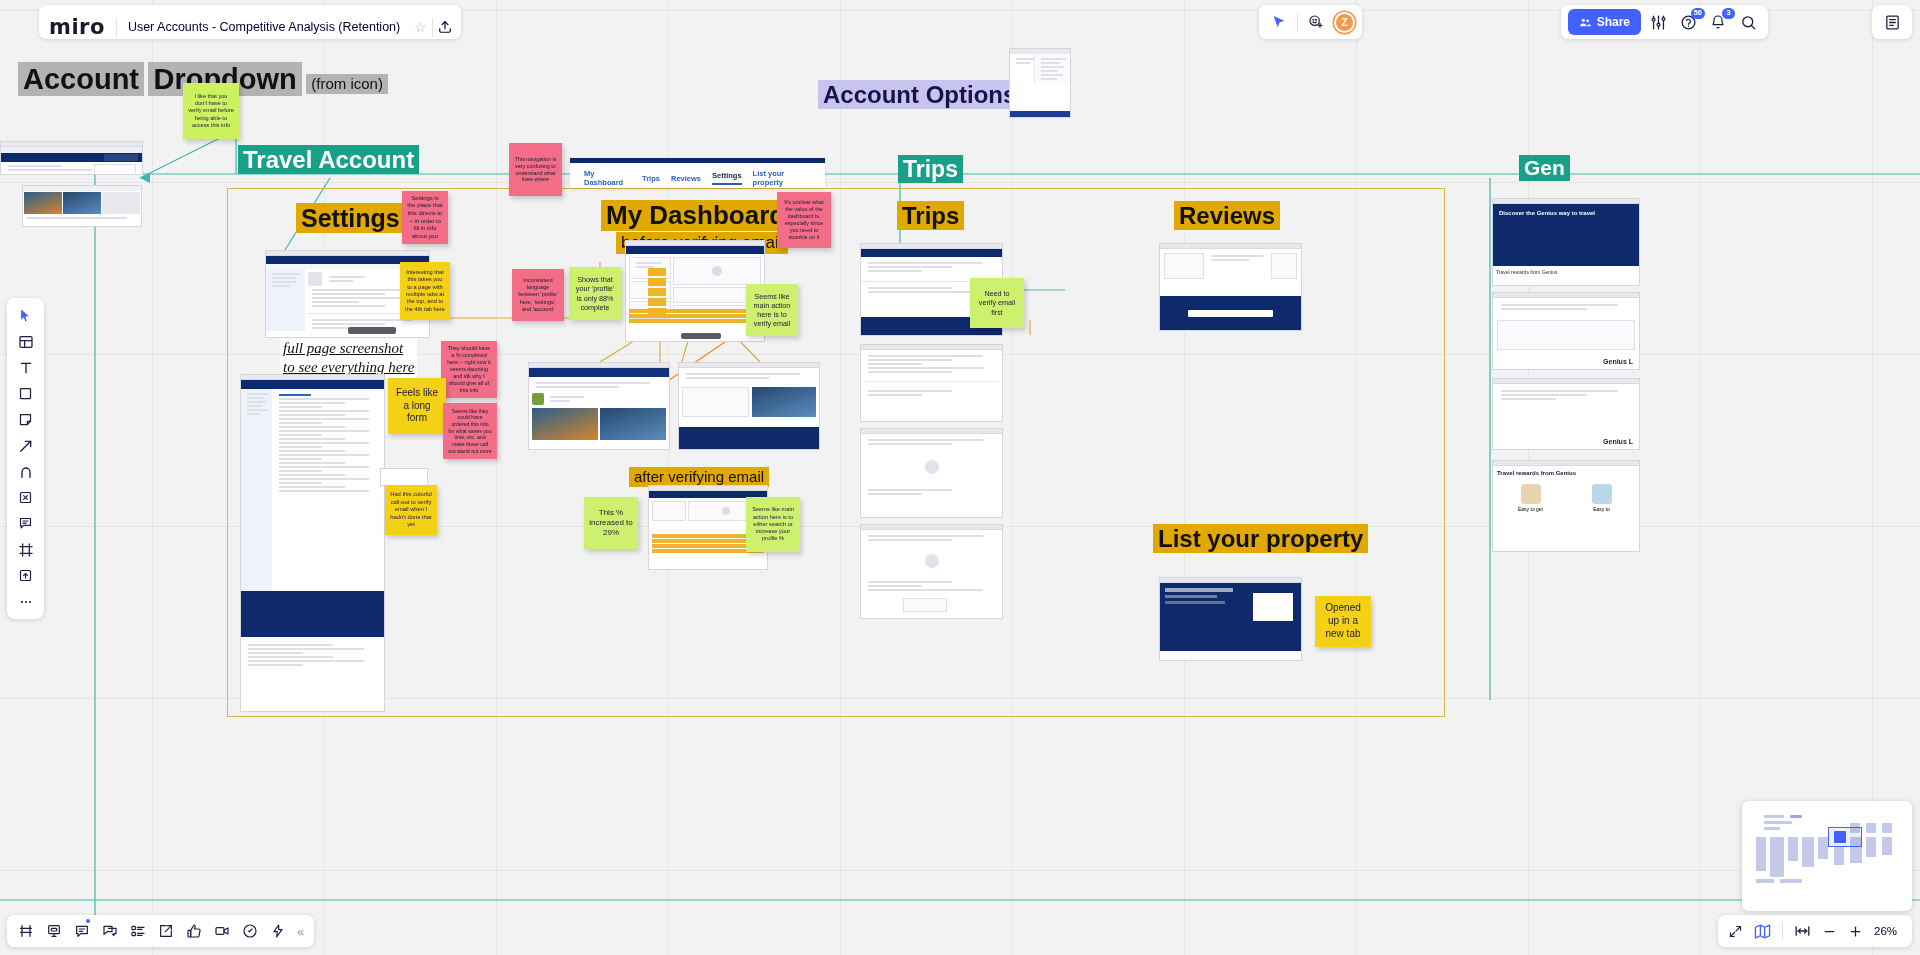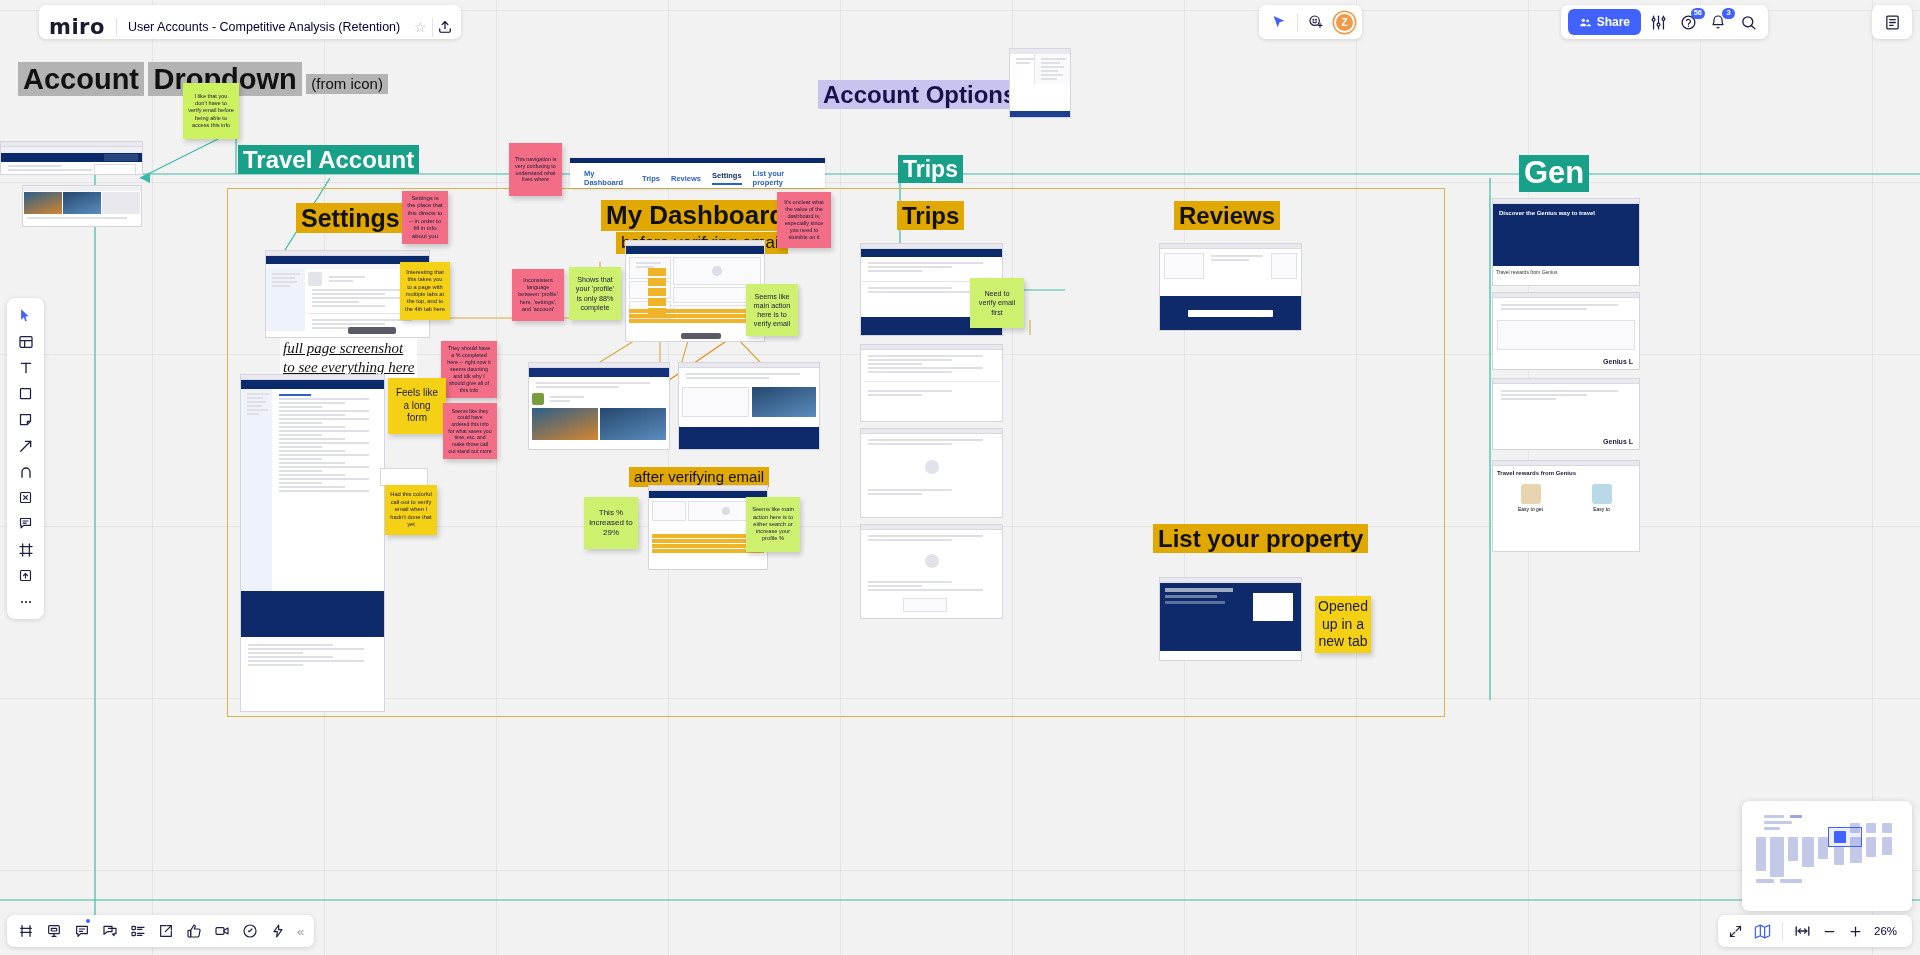--- a/index.html
+++ b/index.html
@@ -266,21 +266,21 @@
 
   <div class="bc" style="left:818px; top:80px;">
     <div class="hl hl-lav" style="font-size:24px;">Account Options</div>
   </div>
 
   <div class="bc" style="left:898px; top:155px;">
     <div class="hl hl-teal" style="font-size:23px;">Trips</div>
   </div>
 
   <div class="bc" style="left:1519px; top:155px;">
-    <div class="hl hl-teal" style="font-size:31px;">Gen</div>
+    <div class="hl hl-teal" style="font-size:21px;">Gen</div>
   </div>
 
   <div class="bc" style="left:296px; top:203px;">
     <div class="hl hl-gold" style="font-size:25px;">Settings</div>
   </div>
 
   <div class="bc" style="left:601px; top:200px;">
     <div class="hl hl-gold" style="font-size:26px;">My Dashboard</div>
   </div>
   <div class="bc" style="left:616px; top:232px;">
@@ -685,21 +685,21 @@
   <div class="sticky s-yellow" style="left:388px; top:378px; width:58px; height:56px; font-size:10px;">Feels like a long form</div>
 
   <div class="sticky s-pink" style="left:443px; top:403px; width:54px; height:56px; font-size:5.2px;">Seems like they could have ordered this info for what saves you time, etc. and make those call out stand out more</div>
 
   <div class="sticky s-yellow" style="left:385px; top:485px; width:52px; height:50px; font-size:5.8px;">Had this colorful call-out to verify email when I hadn't done that yet</div>
 
   <div class="sticky s-lgreen" style="left:584px; top:497px; width:54px; height:52px; font-size:8px;">This % increased to 29%</div>
 
   <div class="sticky s-lgreen" style="left:746px; top:497px; width:54px; height:55px; font-size:5.7px;">Seems like main action here is to either search or increase your profile %</div>
 
-  <div class="sticky s-yellow" style="left:1315px; top:596px; width:56px; height:57px; font-size:14px;">Opened up in a new tab</div>
+  <div class="sticky s-yellow" style="left:1315px; top:596px; width:56px; height:51px; font-size:10px;">Opened up in a new tab</div>
 
   <div class="topbar">
     <div class="miro-logo">miro</div>
     <div class="vdiv"></div>
     <div class="board-title">User Accounts - Competitive Analysis (Retention)</div>
     <div class="ticon star">☆</div>
     <div class="vdiv"></div>
     <div class="ticon">
       <svg width="14" height="14" viewBox="0 0 24 24" fill="none" stroke="currentColor" stroke-width="2" stroke-linecap="round" stroke-linejoin="round">
         <path d="M21 15v4a2 2 0 0 1-2 2H5a2 2 0 0 1-2-2v-4"></path>

